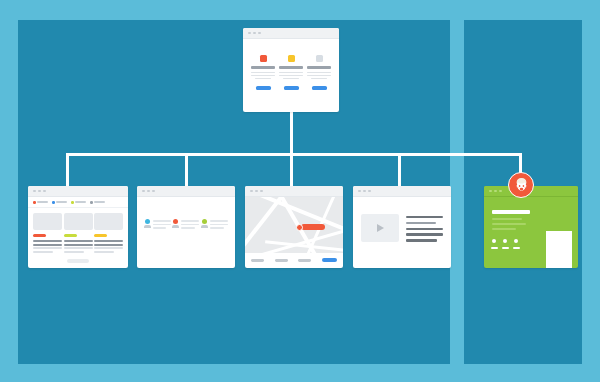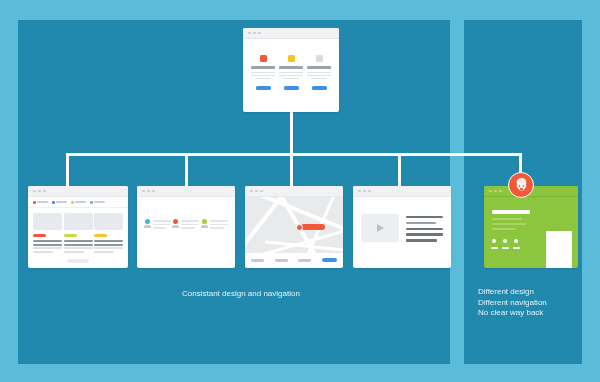--- a/index.html
+++ b/index.html
@@ -453,18 +453,14 @@
       <path d="M12 2.2c-4.2 0-6.4 2.7-6.4 6.2 0 1 .1 1.8.3 2.5-.5.3-.8.9-.8 1.6 0 1 .6 1.8 1.3 1.9.8 2.8 3.2 4.9 5.6 4.9s4.8-2.1 5.6-4.9c.7-.1 1.3-.9 1.3-1.9 0-.7-.3-1.3-.8-1.6.2-.7.3-1.5.3-2.5 0-3.5-2.2-6.2-6.4-6.2z" fill="#ffffff"></path>
       <path d="M12 1.4c-3.9 0-6.6 2.3-6.9 5.6-.1 1.1.2 2.2.6 2.9.2-1.3.8-2.2 1.5-2.6.6 1.1 2.6 1.9 4.8 1.9s4.2-.8 4.8-1.9c.7.4 1.3 1.3 1.5 2.6.4-.7.7-1.8.6-2.9-.3-3.3-3-5.6-6.9-5.6z" fill="#f4ede0"></path>
       <ellipse cx="9.3" cy="12.6" rx="1.15" ry="1.35" fill="#f1593a"></ellipse>
       <ellipse cx="14.7" cy="12.6" rx="1.15" ry="1.35" fill="#f1593a"></ellipse>
       <ellipse cx="12" cy="17.1" rx="2.5" ry="1.9" fill="#f1593a"></ellipse>
       <ellipse cx="6.6" cy="14.6" rx="1.3" ry="0.9" fill="#f6b6a4" opacity="0.85"></ellipse>
       <ellipse cx="17.4" cy="14.6" rx="1.3" ry="0.9" fill="#f6b6a4" opacity="0.85"></ellipse>
     </svg>
   </div>
 
-  <div class="caption" id="caption-left">Consistant design and navigation</div>
-  <div class="caption" id="caption-right">Different design
-Different navigation
-No clear way back</div>
 
 </div>
 
 </body></html>

